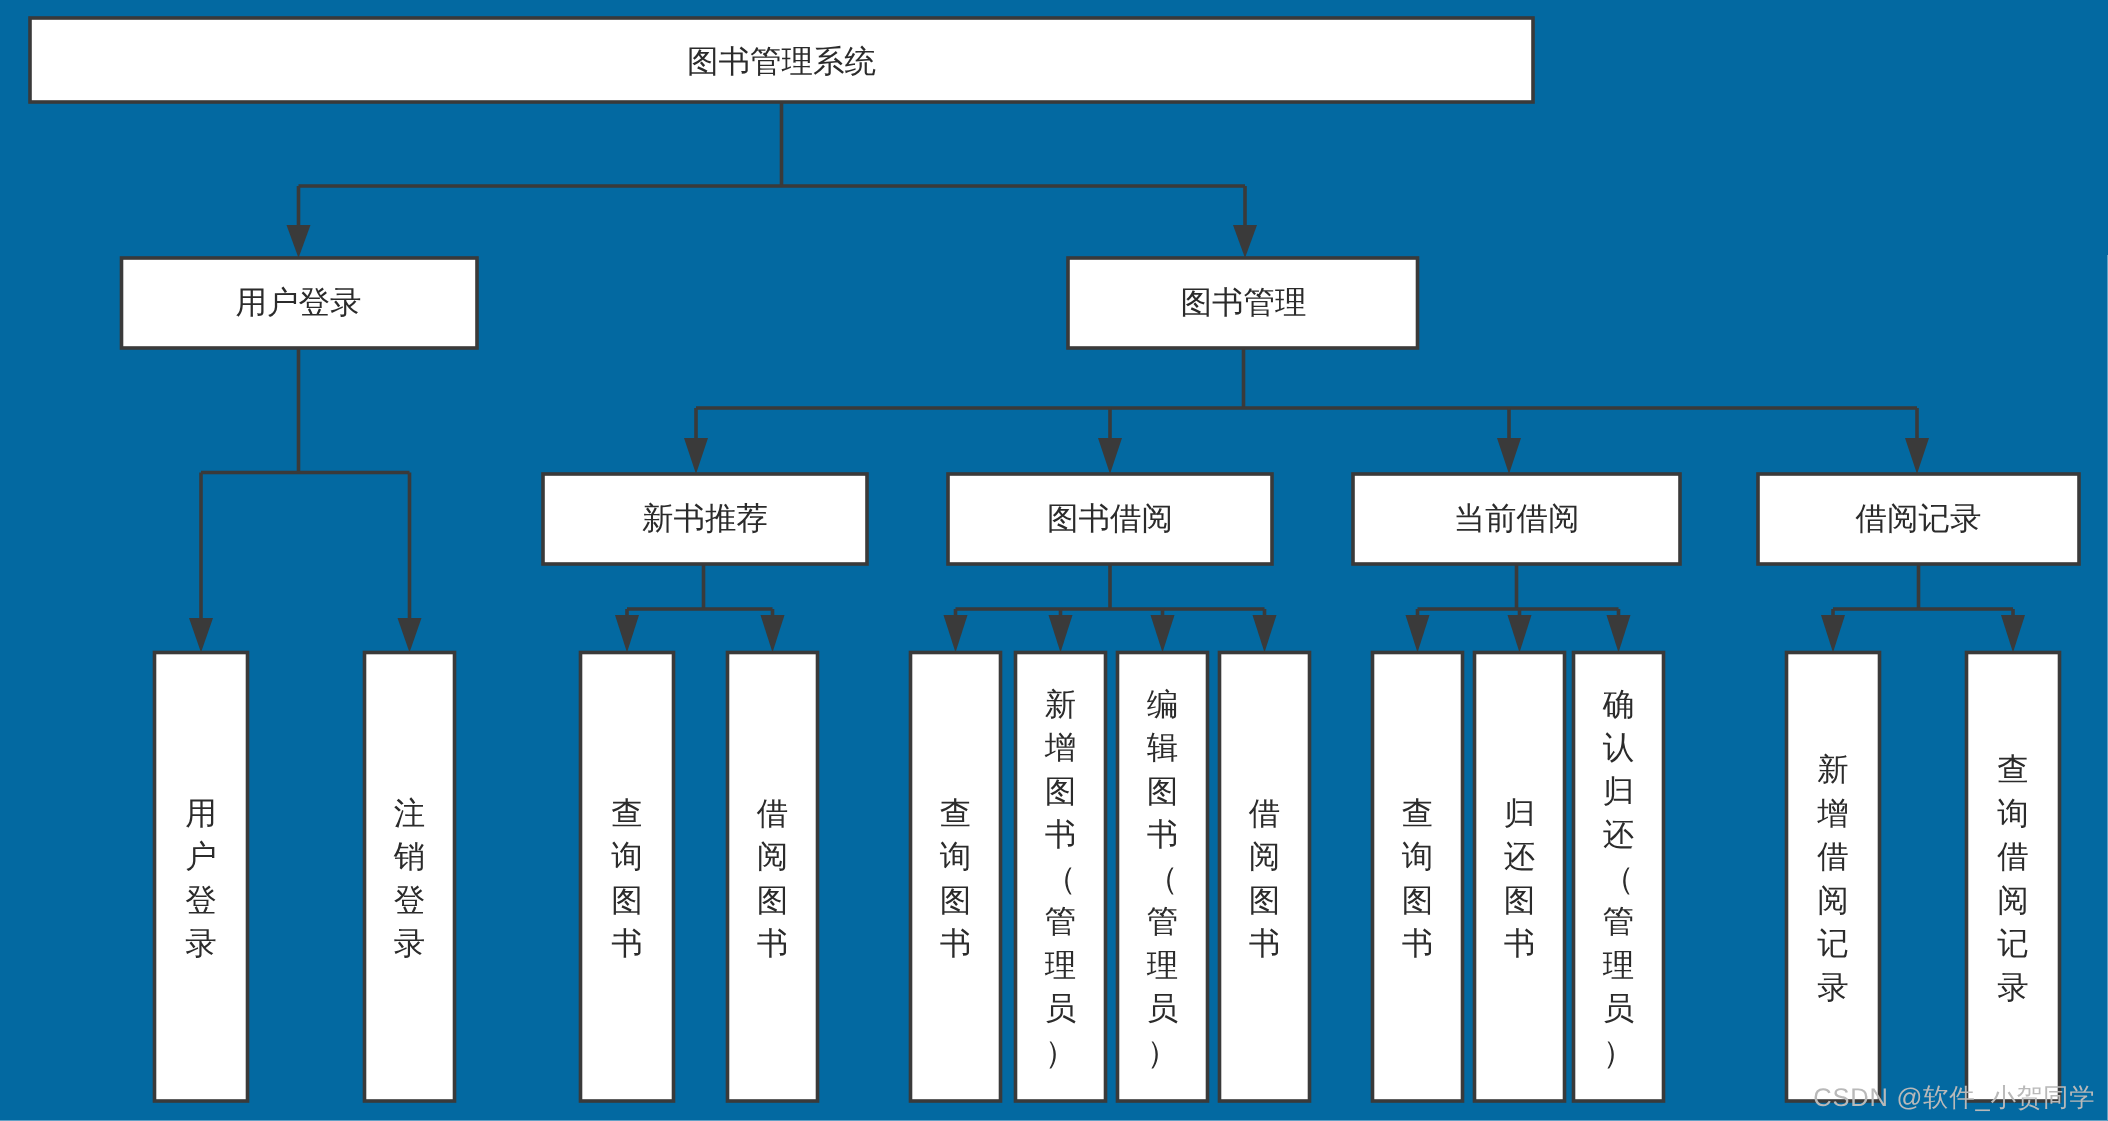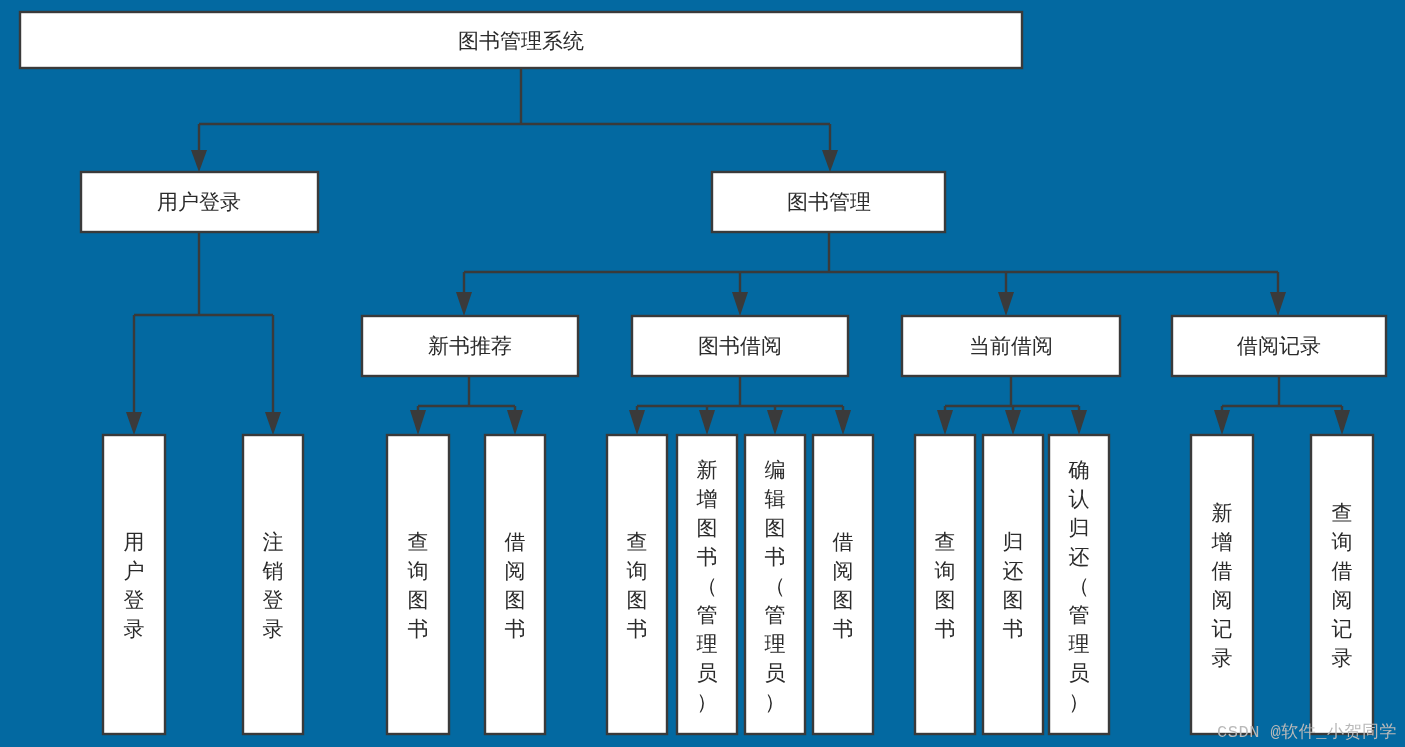--- a/index.html
+++ b/index.html
@@ -53,21 +53,21 @@
     stroke-linecap: butt;
   }
   .arrow-head {
     fill: #3a3a3a;
     stroke: none;
   }
   .watermark {
     position: absolute;
     right: 8px;
     bottom: 4px;
-    font-family: Liberation Mono, monospace;
+    font-family: Liberation Sans, sans-serif;
     font-size: 17px;
     color: #b9b9b9;
     letter-spacing: 0.5px;
     white-space: nowrap;
     user-select: none;
   }
 </style>
 </head>
 <body>
 

